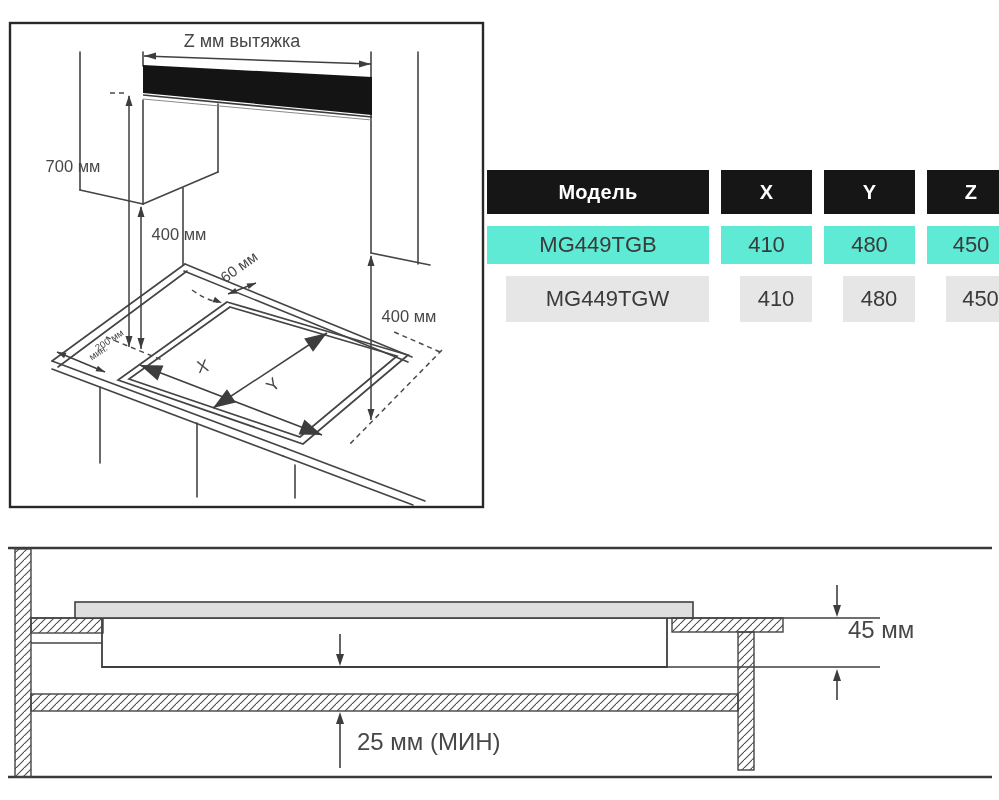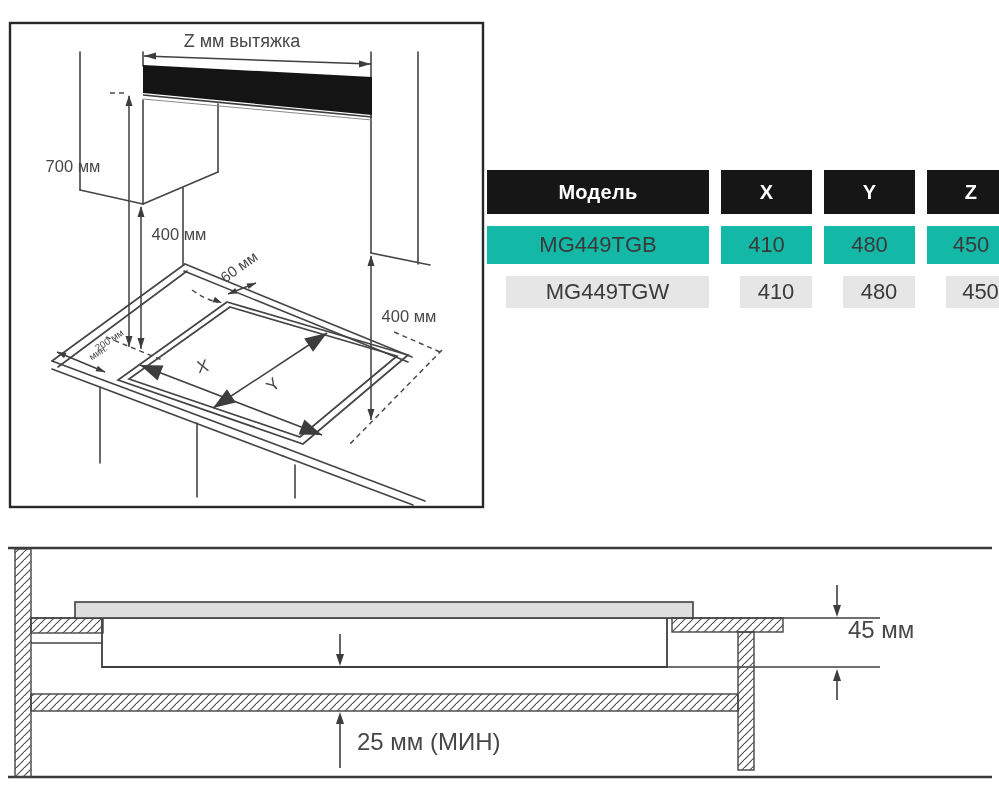--- a/index.html
+++ b/index.html
@@ -4,23 +4,23 @@
 <style>
   html,body{margin:0;padding:0;background:#ffffff;}
   .screen{position:relative;width:999px;height:800px;background:#ffffff;overflow:hidden;
           font-family:"Liberation Sans",sans-serif;border-radius:32px;}
   .layer{position:absolute;left:0;top:0;width:999px;height:800px;}
   svg text{fill:#474747;font-family:"Liberation Sans",sans-serif;}
   .models-table{position:absolute;left:487px;top:170px;display:grid;
                 grid-template-columns:222px 91px 91px 88px;gap:12px;background:#ffffff;}
   .th{background:#161616;color:#ffffff;font-weight:bold;font-size:20px;height:44px;
       display:flex;align-items:center;justify-content:center;letter-spacing:.3px;}
-  .td{height:38px;font-size:22px;color:#3a3a3a;background:#14b8a6;
+  .td{height:38px;font-size:22px;color:#3a3a3a;background:#5eead4;
       display:flex;align-items:center;justify-content:center;}
-  .td.alt{background:#e6e6e6;height:32px;margin-left:19px;}
+  .td.alt{background:#e6e6e6;height:46px;margin-left:19px;}
 </style>
 </head>
 <body>
 
 <div class="screen">
 
   <svg class="layer" viewBox="0 0 999 800">
     <defs>
       <pattern id="hatch" width="8" height="8" patternUnits="userSpaceOnUse">
         <path d="M-2,10 L10,-2" stroke="#4a4a4a" stroke-width="1.1"></path>

